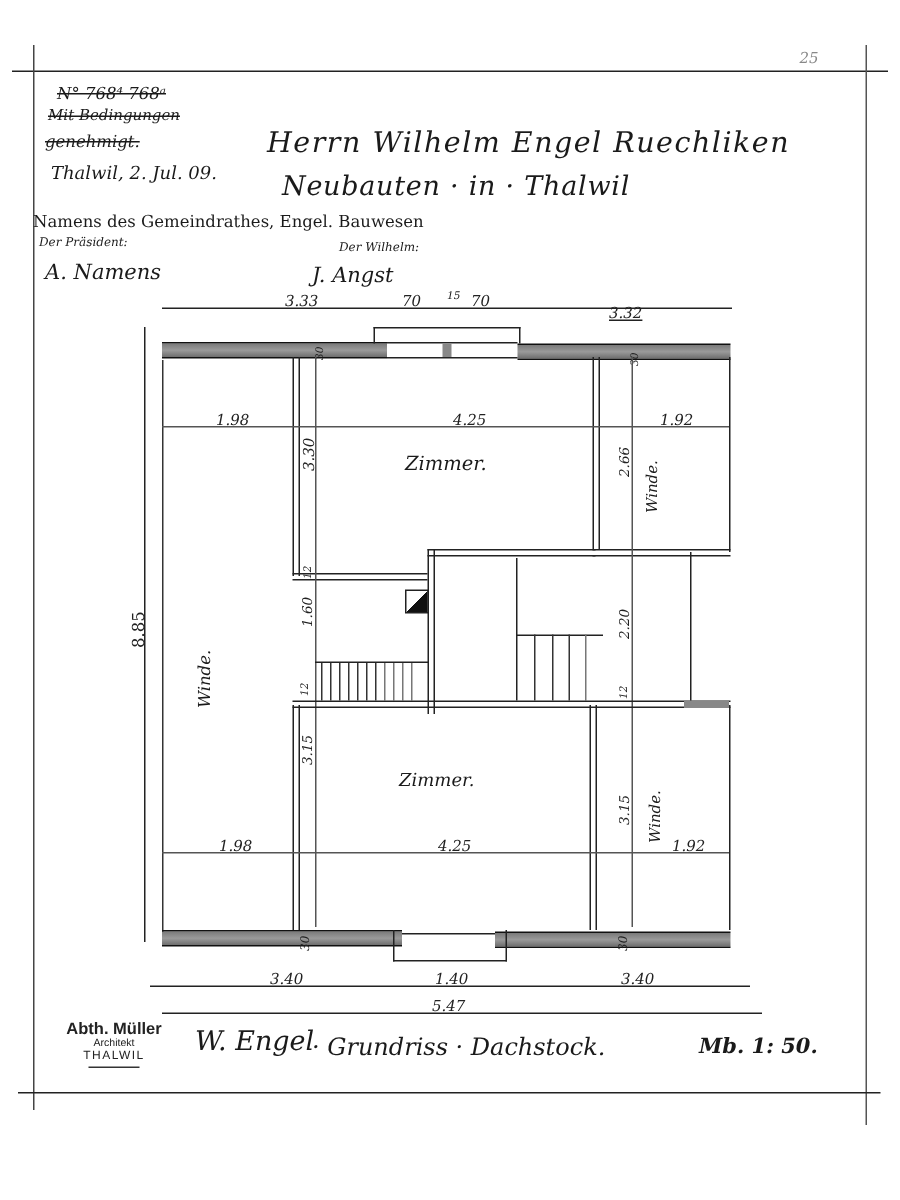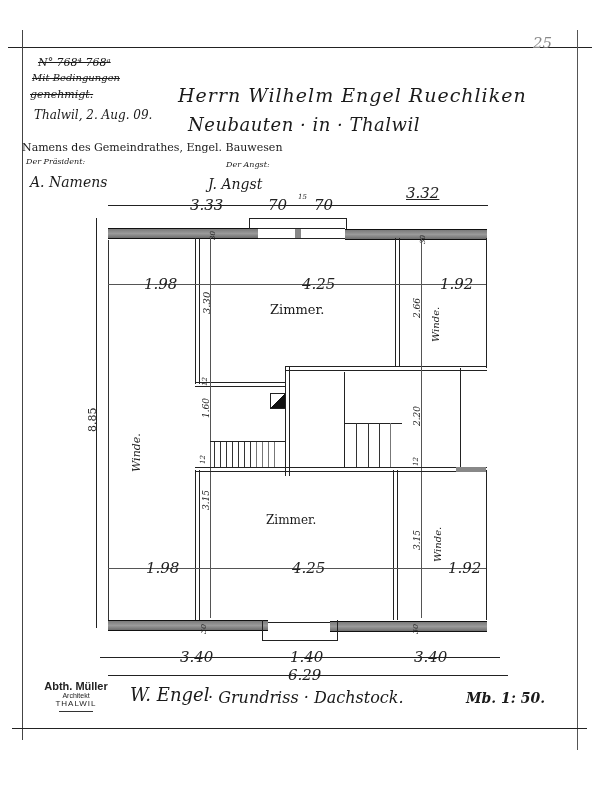--- a/index.html
+++ b/index.html
@@ -10,58 +10,58 @@
     .sheet-border-left { left: 22px; top: 30px; width: 1px; height: 710px; background: #444; }
     .sheet-border-right { left: 577px; top: 30px; width: 1px; height: 720px; background: #555; }
     .sheet-border-bottom { left: 12px; top: 728px; width: 575px; height: 1px; background: #222; }
     .wall-h { background: linear-gradient(#7a7a7a, #9a9a9a 50%, #6e6e6e); border-top: 1px solid #111; border-bottom: 1px solid #111; }
     .line-h { height: 1px; background: #222; }
     .line-v { width: 1px; background: #222; }
     .thin-h { height: 1px; background: #555; }
     .thin-v { width: 1px; background: #555; }
     .dbl-v { width: 3px; border-left: 1px solid #222; border-right: 1px solid #222; }
     .dbl-h { height: 3px; border-top: 1px solid #222; border-bottom: 1px solid #222; }
-    .dim { font-size: 15px; font-style: italic; color: #222; }
+    .dim { font-size: 10px; font-style: italic; color: #222; }
     .dim-rot { font-size: 9px; font-style: italic; color: #222; transform: rotate(-90deg); transform-origin: left top; white-space: nowrap; }
-    .room-label { font-size: 12px; }
+    .room-label { font-size: 12px; font-style: italic; }
     .room-label-rot { font-size: 11px; font-style: italic; transform: rotate(-90deg); transform-origin: left top; white-space: nowrap; }
     .stair-tread { width: 1px; background: #333; }
     .stamp { font-family: "Liberation Sans", sans-serif; text-align: center; color: #222; }
   </style>
 </head>
 <body>
 
 <div class="abs sheet-border-top"></div>
 <div class="abs sheet-border-left"></div>
 <div class="abs sheet-border-right"></div>
 <div class="abs sheet-border-bottom"></div>
 <div class="abs dim" style="left:533px; top:34px; color:#888;">25</div>
 
 <div class="abs script" style="left:38px; top:56px; font-size:11px; text-decoration: line-through;">N° 768⁴ 768ᵃ</div>
 <div class="abs script" style="left:32px; top:72px; font-size:10px; text-decoration: line-through;">Mit Bedingungen</div>
 <div class="abs script" style="left:30px; top:88px; font-size:11px; text-decoration: line-through; text-align: center;">genehmigt.</div>
-<div class="abs script" style="left:34px; top:108px; font-size:12px;">Thalwil, 2. Aug. 09.</div>
+<div class="abs script" style="left:34px; top:108px; font-size:12px;">Thalwil, 2. Jul. 09.</div>
 
 <div class="abs script" style="left:178px; top:84px; font-size:19px; letter-spacing:1px;">Herrn Wilhelm Engel Ruechliken</div>
 <div class="abs script" style="left:188px; top:114px; font-size:18px; letter-spacing:0.5px;">Neubauten · in · Thalwil</div>
 
 <div class="abs" style="left:22px; top:141px; font-size:11px; font-family:'DejaVu Serif', serif;">Namens des Gemeindrathes, Engel. Bauwesen</div>
 <div class="abs" style="left:26px; top:157px; font-size:8px; font-style:italic;">Der Präsident:</div>
 <div class="abs script" style="left:30px; top:174px; font-size:14px;">A. Namens</div>
-<div class="abs" style="left:226px; top:160px; font-size:8px; font-style:italic;">Der Angst:</div>
+<div class="abs" style="left:226px; top:160px; font-size:8px; font-style:italic;">Der Wilhelm:</div>
 <div class="abs script" style="left:208px; top:176px; font-size:14px;">J. Angst</div>
 
 <div>
 
   <div class="abs line-h" style="left:108px; top:205px; width:380px;"></div>
   <div class="abs dim" style="left:190px; top:196px;">3.33</div>
   <div class="abs dim" style="left:268px; top:196px;">70</div>
   <div class="abs dim" style="left:298px; top:193px; font-size:7px;text-align:right;">15</div>
   <div class="abs dim" style="left:314px; top:196px;">70</div>
-  <div class="abs dim" style="left:406px; top:184px;text-decoration:underline;">3.32</div>
+  <div class="abs dim" style="left:406px; top:204px;text-decoration:underline;">3.32</div>
 
   <div class="abs line-v" style="left:96px; top:218px; height:410px;"></div>
   <div class="abs dim-rot" style="left:86px; top:432px; font-size:11px; font-style:normal;">8.85</div>
   <div class="abs line-v" style="left:108px; top:240px; height:390px; background:#333;"></div>
 
   <div class="abs wall-h" style="left:108px; top:228px; width:150px; height:9px;"></div>
   <div class="abs wall-h" style="left:345px; top:229px; width:142px; height:9px;"></div>
 
   <div class="abs" style="left:249px; top:218px; width:96px; height:10px; border:1px solid #222; border-bottom:none;"></div>
   <div class="abs line-h" style="left:258px; top:228px; width:87px;"></div>
@@ -146,21 +146,21 @@
   <div class="abs room-label" style="left:266px; top:513px;">Zimmer.</div>
   <div class="abs room-label-rot" style="left:130px; top:472px;">Winde.</div>
   <div class="abs room-label-rot" style="left:430px; top:342px; font-size:10px;">Winde.</div>
   <div class="abs room-label-rot" style="left:432px; top:562px; font-size:10px;">Winde.</div>
 
   <div class="abs line-h" style="left:100px; top:657px; width:400px;"></div>
   <div class="abs dim" style="left:180px; top:648px;">3.40</div>
   <div class="abs dim" style="left:290px; top:648px;">1.40</div>
   <div class="abs dim" style="left:414px; top:648px;">3.40</div>
   <div class="abs line-h" style="left:108px; top:675px; width:400px;"></div>
-  <div class="abs dim" style="left:288px; top:666px;">6.29</div>
+  <div class="abs dim" style="left:288px; top:666px;">5.47</div>
 </div>
 
 <div class="abs stamp" style="left:40px; top:680px; width:72px;">
   <div style="font-size:11px; font-weight:bold;">Abth. Müller</div>
   <div style="font-size:7px;">Architekt</div>
   <div style="font-size:8px; letter-spacing:1px;">THALWIL</div>
   <div style="margin:3px auto 0; width:34px; height:1px; background:#333;"></div>
 </div>
 <div class="abs script" style="left:130px; top:684px; font-size:18px;">W. Engel</div>
 <div class="abs script" style="left:208px; top:688px; font-size:16px;">· Grundriss · Dachstock.</div>

